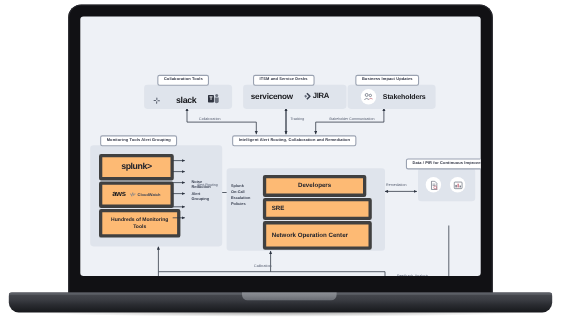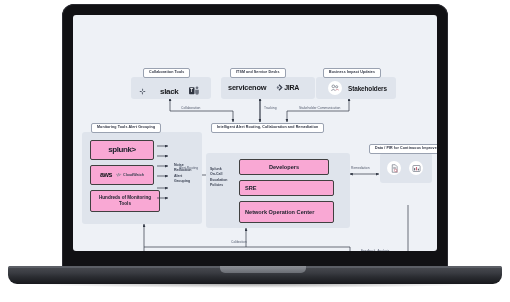--- a/index.html
+++ b/index.html
@@ -23,21 +23,21 @@
         background:radial-gradient(ellipse at 50% 0%,rgba(0,0,0,.35),rgba(0,0,0,0) 70%);}
 
   
   #canvas{position:absolute;left:0;top:0;width:364px;height:236px;}
   svg#wires{position:absolute;left:0;top:0;width:364px;height:236px;pointer-events:none;}
 
   .group{position:absolute;background:#dfe4ec;border-radius:3px;}
   .tag{position:absolute;background:#ffffff;border:1px solid #9aa2b1;border-radius:2px;
        font-size:3.6px;letter-spacing:.1px;color:#2b3040;font-weight:bold;
        padding:2px 5px;white-space:nowrap;line-height:1;}
-  .card{position:absolute;background:#f9a8d4;border:1px solid #404040;border-radius:2px;
+  .card{position:absolute;background:#fdba74;border:3px solid #404040;border-radius:2px;
         display:flex;align-items:center;justify-content:center;
         font-size:4.6px;font-weight:bold;color:#1b1f2a;line-height:1.25;text-align:center;}
   .wlabel{position:absolute;font-size:3.3px;color:#565e70;white-space:nowrap;line-height:1;}
   .stext{position:absolute;font-size:3.6px;color:#3c4354;font-weight:bold;line-height:1.5;}
 
   .logorow{position:absolute;display:flex;align-items:center;gap:10px;}
   .brand{font-size:8px;font-weight:bold;color:#17181c;letter-spacing:-.3px;
          display:flex;align-items:center;gap:14px;}
   .circicon{width:14px;height:14px;border-radius:50%;background:#ffffff;
             display:flex;align-items:center;justify-content:center;}

